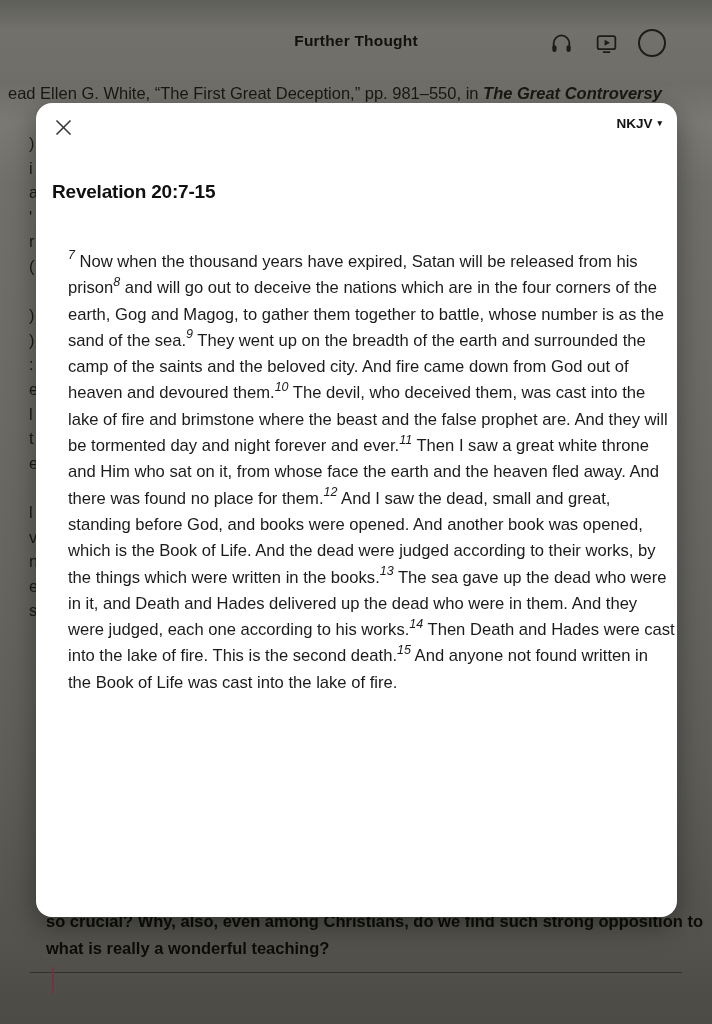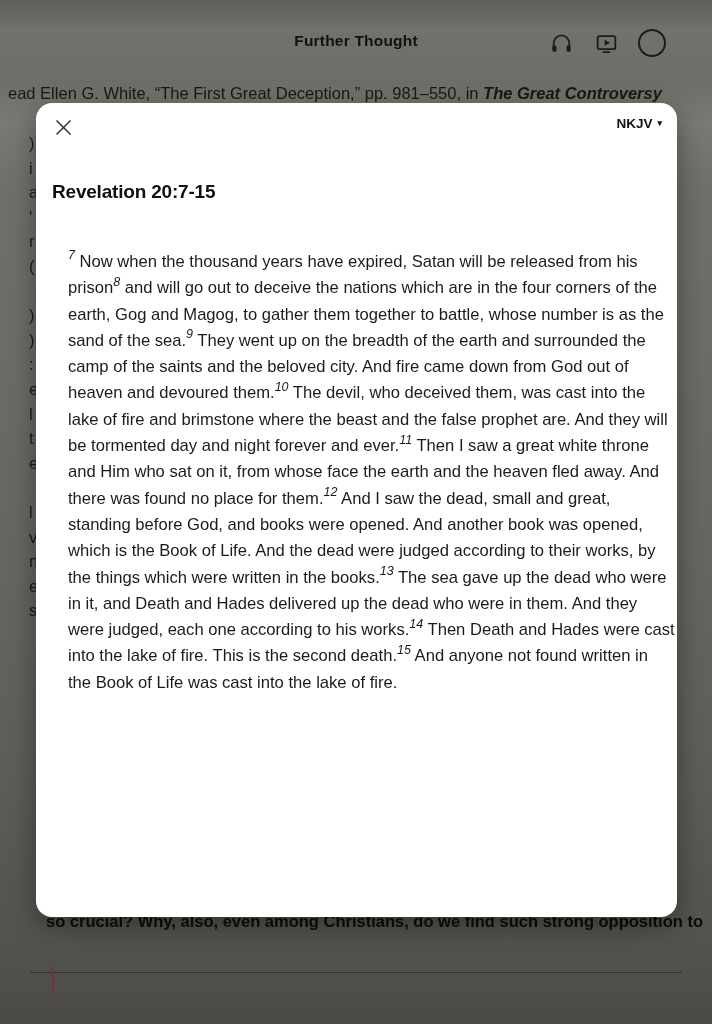--- a/index.html
+++ b/index.html
@@ -86,20 +86,21 @@
 e
 
 l
 v
 n
 e
 s</div>
 
   <div class="bottom-question">
     <span>so crucial? Why, also, even among Christians, do we find such strong opposition to</span>
+    <span>what is really a wonderful teaching?</span>
   </div>
 
   <div class="note-divider"></div>
   <div class="note-caret"></div>
 
   <div class="modal">
     <button class="modal-close">
       <span style="display:flex;">
         <svg width="19" height="19" viewBox="0 0 19 19">
           <line x1="2.5" y1="2.5" x2="16.5" y2="16.5" stroke="#383838" stroke-width="1.6"></line>

